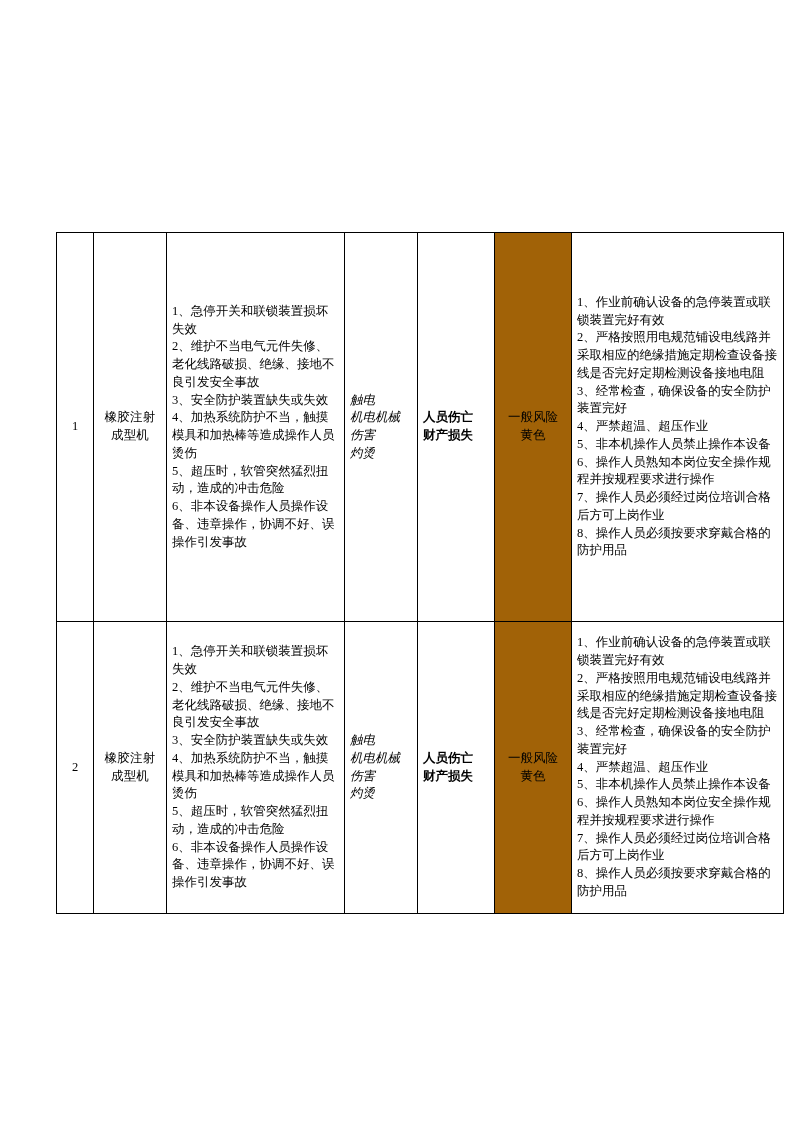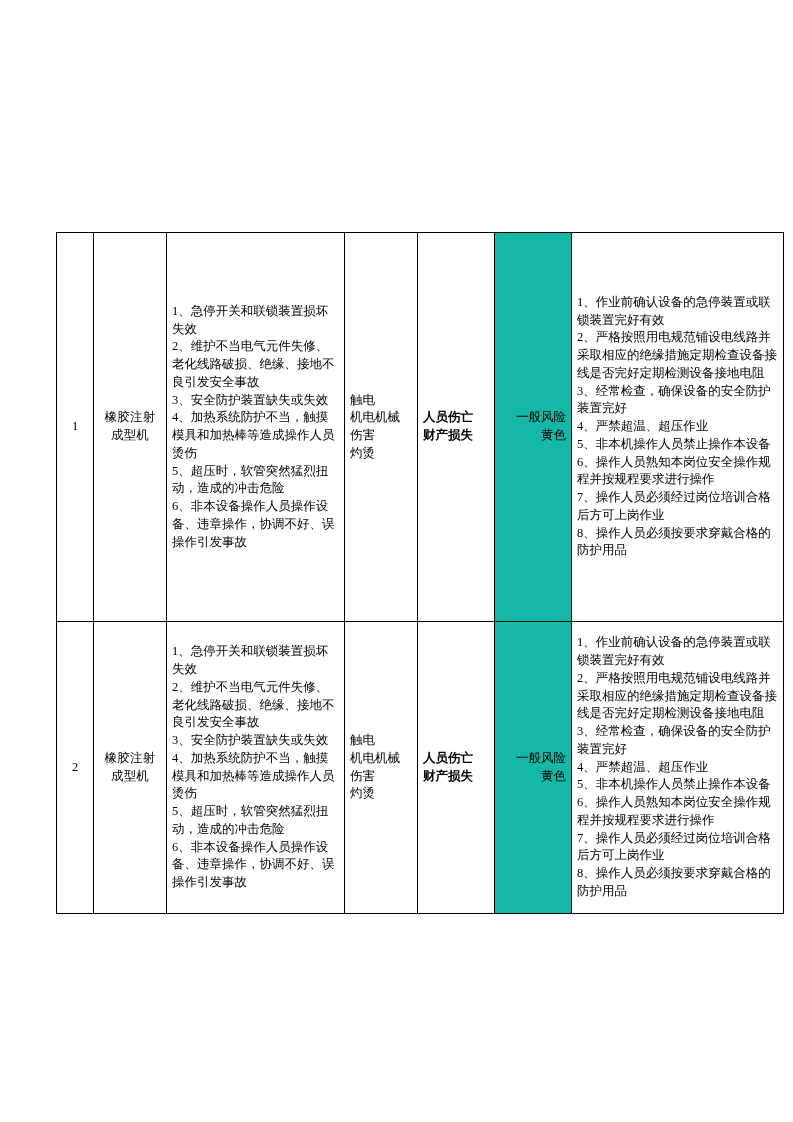--- a/index.html
+++ b/index.html
@@ -33,23 +33,23 @@
   .risk-table td {
     border: 1px solid #000000;
     vertical-align: middle;
     padding: 4px 5px;
     font-size: 12.5px;
     line-height: 1.42;
   }
   .col-no      { width: 26px;  text-align: center; }
   .col-name    { width: 62px;  text-align: center; }
   .col-cause   { width: 167px; text-align: left; vertical-align: middle; }
-  .col-type    { width: 62px;  text-align: left; vertical-align: middle; }
+  .col-type    { width: 62px;  text-align: left; vertical-align: middle; font-style: italic; }
   .col-conseq  { width: 66px;  text-align: left; vertical-align: middle; font-weight: bold; }
-  .col-level   { width: 66px;  text-align: right; vertical-align: middle; background: #14b8a6; }
+  .col-level   { width: 66px;  text-align: center; vertical-align: middle; background: #a16207; }
   .col-measure { width: 201px; text-align: left; vertical-align: top; margin-left: 12px; }
 
   .cell-text {
     white-space: pre-line;
     display: block;
   }
   .col-cause .cell-text,
   .col-measure .cell-text {
     text-align: left;
   }

